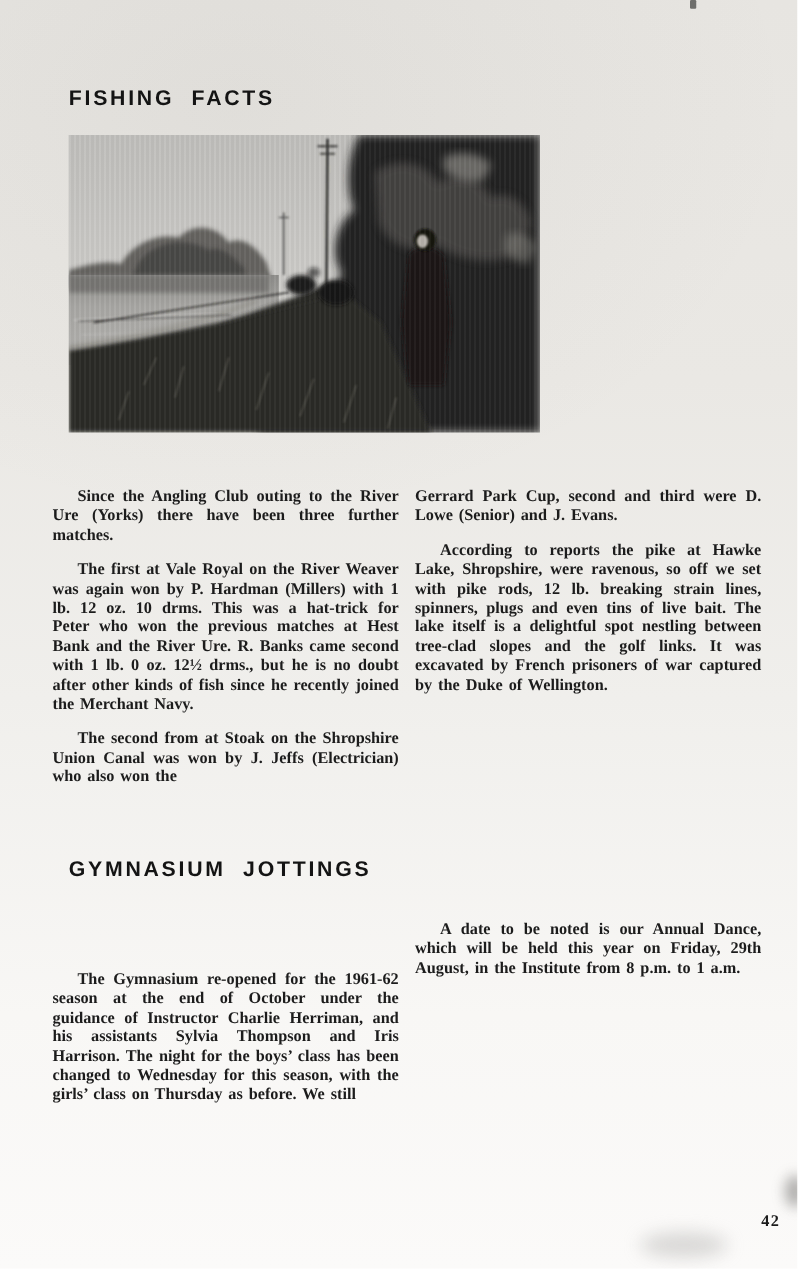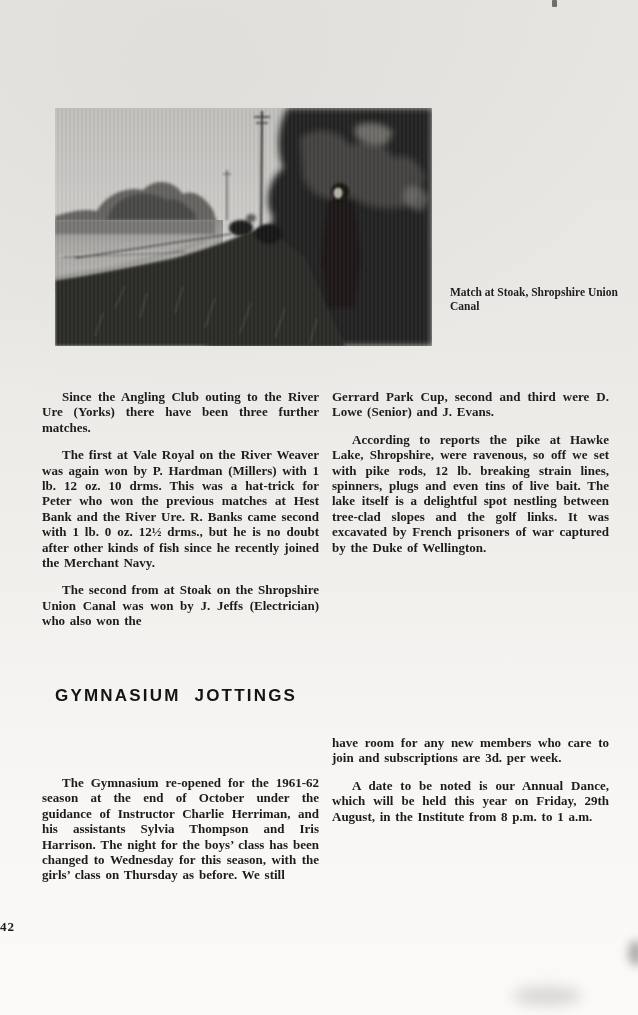--- a/index.html
+++ b/index.html
@@ -42,22 +42,22 @@
     font-size:13px;line-height:15.4px;font-weight:bold;
     word-spacing:1.5px;color:#1c1c1c;margin-top:20px;
   }
   #ff-col-left{left:42px;top:369px;}
   #ff-col-right{left:332px;top:369px;}
   #gym-col-left{left:42px;top:755px;}
   #gym-col-right{left:332px;top:715px;}
   .col p{margin:0 0 12px 0;text-indent:20px;}
   .col p.cont{text-indent:0;}
   .page-number{
-    position:absolute;left:0;top:919px;width:624px;
-    text-align:left;font-size:13px;font-weight:bold;letter-spacing:1px;
+    position:absolute;left:0;top:969px;width:624px;
+    text-align:right;font-size:13px;font-weight:bold;letter-spacing:1px;
   }
   
   .artifact-tick{
     position:absolute;left:552px;top:0;width:5px;height:7px;
     background:#5a5a58;opacity:.85;border-radius:1px;filter:blur(.4px);
   }
   .artifact-edge-spot{
     position:absolute;left:628px;top:940px;width:16px;height:26px;
     background:#8f8e8c;border-radius:50%;filter:blur(5px);opacity:.7;
   }
@@ -71,20 +71,21 @@
     pointer-events:none;
   }
 </style>
 </head>
 <body>
 
 <div class="page">
 
   <div class="artifact-shade-top"></div>
 
+  <h1 class="section-heading" id="fishing-heading">FISHING FACTS</h1>
 
   <div class="photo">
     <svg viewBox="0 0 377 238" preserveAspectRatio="none">
       <defs>
         <filter id="b1" x="-20%" y="-20%" width="140%" height="140%">
             <feGaussianBlur stdDeviation="1.6"></feGaussianBlur>
           </filter>
         <filter id="b2" x="-20%" y="-20%" width="140%" height="140%">
             <feGaussianBlur stdDeviation="3.2"></feGaussianBlur>
           </filter>
@@ -152,41 +153,39 @@
       </g>
 
       <g stroke="#2e2d2b" filter="url(#b3)">
         <line x1="176" y1="126" x2="20" y2="150" stroke-width="1.1"></line>
         <line x1="200" y1="132" x2="120" y2="152" stroke-width="0.8"></line>
         <line x1="8" y1="149" x2="130" y2="144" stroke-width="0.7" opacity="0.8"></line>
       </g>
     </svg>
   </div>
 
-  <div class="photo-caption">Match at Stoak, Shropshire Union Canal</div>
 
   <div class="col" id="ff-col-left">
     <p>Since the Angling Club outing to the River Ure (Yorks) there have been three further matches.</p>
     <p>The first at Vale Royal on the River Weaver was again won by P. Hardman (Millers) with 1 lb. 12 oz. 10 drms. This was a hat-trick for Peter who won the previous matches at Hest Bank and the River Ure. R. Banks came second with 1 lb. 0 oz. 12½ drms., but he is no doubt after other kinds of fish since he recently joined the Merchant Navy.</p>
     <p>The second from at Stoak on the Shropshire Union Canal was won by J. Jeffs (Electrician) who also won the</p>
   </div>
 
   <div class="col" id="ff-col-right">
     <p class="cont">Gerrard Park Cup, second and third were D. Lowe (Senior) and J. Evans.</p>
     <p>According to reports the pike at Hawke Lake, Shropshire, were ravenous, so off we set with pike rods, 12 lb. breaking strain lines, spinners, plugs and even tins of live bait. The lake itself is a delightful spot nestling between tree-clad slopes and the golf links. It was excavated by French prisoners of war captured by the Duke of Wellington.</p>
   </div>
 
   <h1 class="section-heading" id="gym-heading">GYMNASIUM JOTTINGS</h1>
 
   <div class="col" id="gym-col-left">
     <p>The Gymnasium re-opened for the 1961-62 season at the end of October under the guidance of Instructor Charlie Herriman, and his assistants Sylvia Thompson and Iris Harrison. The night for the boys’ class has been changed to Wednesday for this season, with the girls’ class on Thursday as before. We still</p>
   </div>
 
   <div class="col" id="gym-col-right">
-    <p class="cont">have room for any new members who care to join and subscriptions are 3d. per week.</p>
     <p>A date to be noted is our Annual Dance, which will be held this year on Friday, 29th August, in the Institute from 8 p.m. to 1 a.m.</p>
   </div>
 
   <div class="page-number">42</div>
 
   <div class="artifact-tick"></div>
   <div class="artifact-edge-spot"></div>
   <div class="artifact-smudge"></div>
 
 </div>

